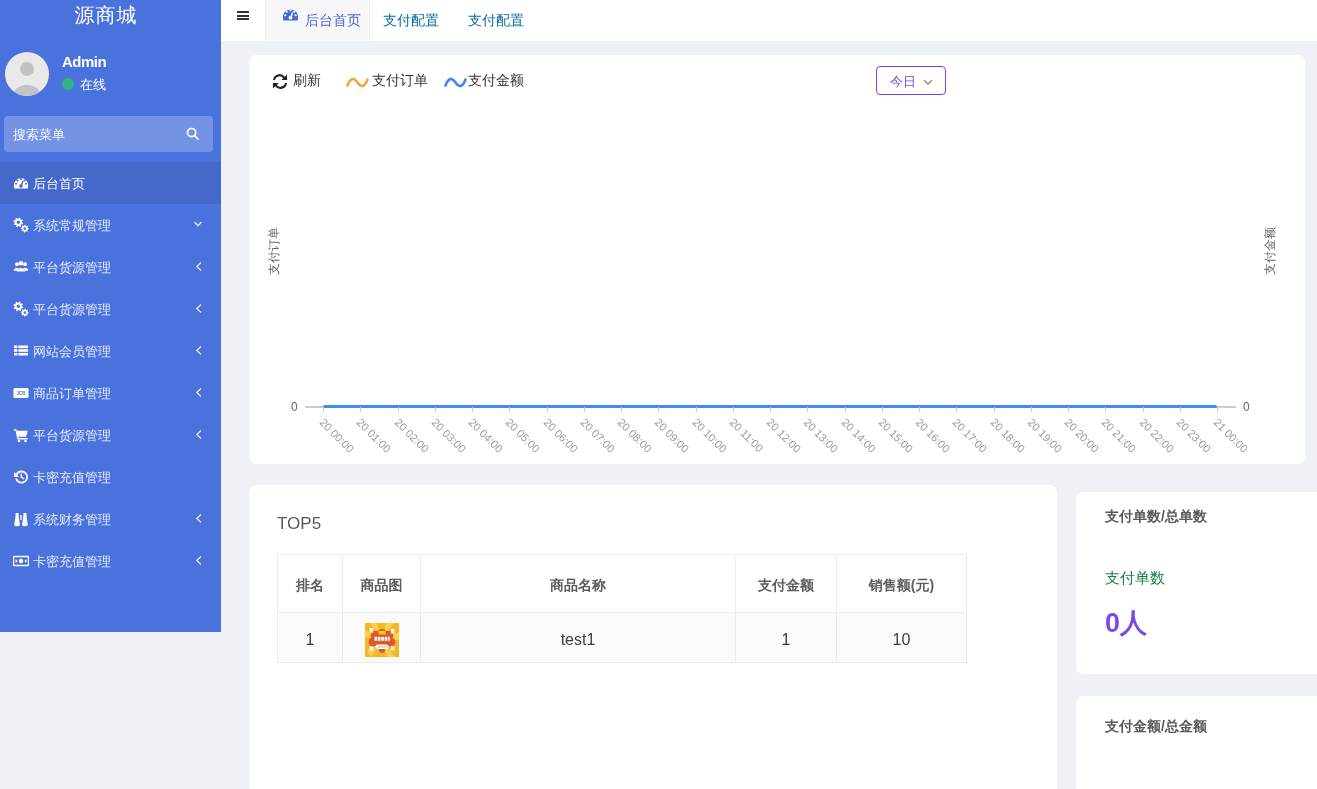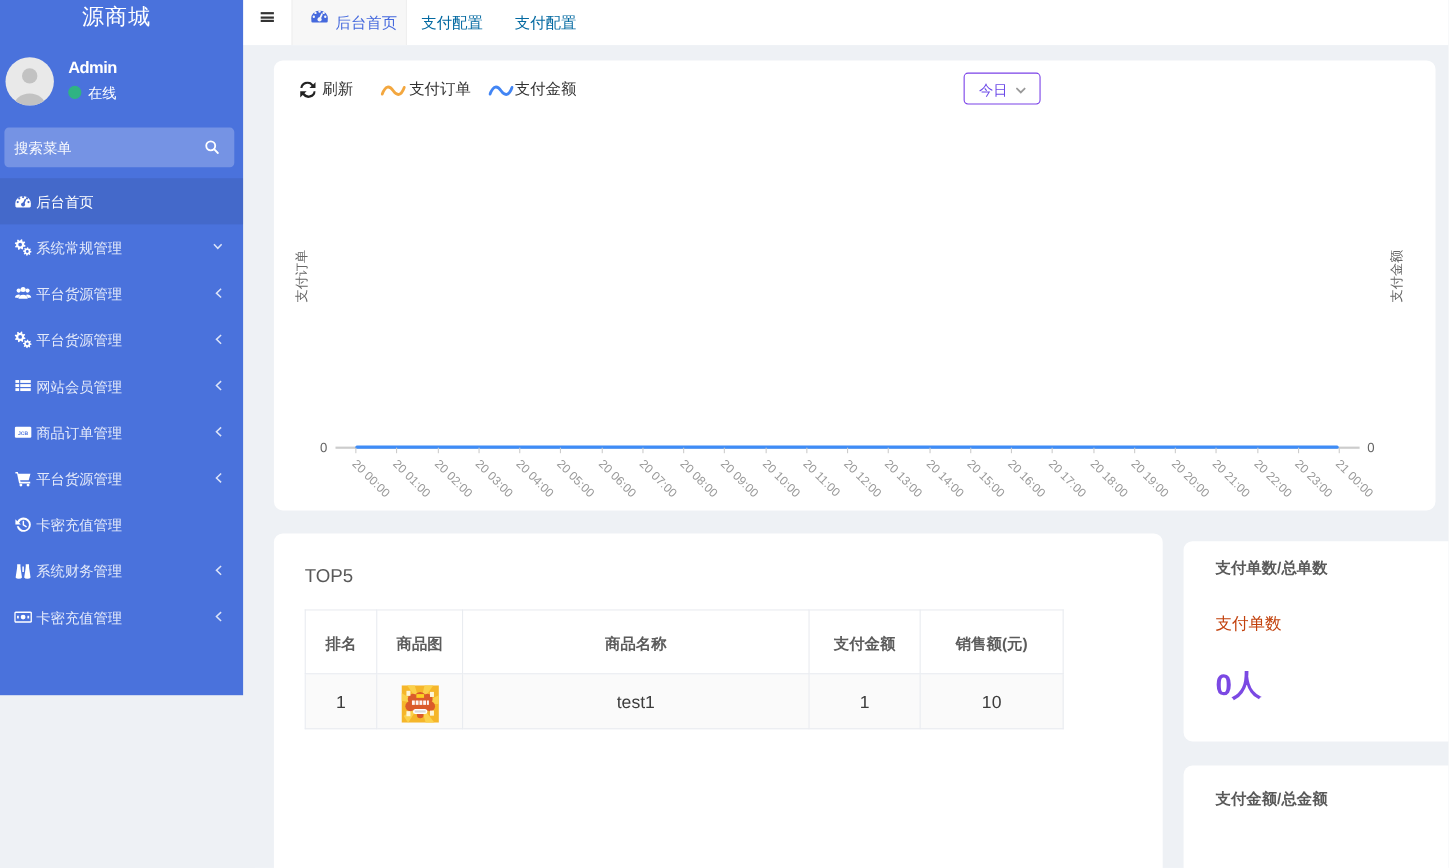--- a/index.html
+++ b/index.html
@@ -48,21 +48,21 @@
 #blueline { position:absolute; left:74px; top:350px; width:894px; height:3px; background:#3e8cf7; border-radius:2px; }
 .xl { position:absolute; top:361px; font-size:11px; color:#999; transform:rotate(45deg); transform-origin:left top; white-space:nowrap; }
 
 #top5title { position:absolute; left:28px; top:29px; font-size:17px; color:#595959; }
 #t5 { position:absolute; left:28px; top:69px; border-collapse:collapse; }
 #t5 th, #t5 td { border:1px solid #e9ecf0; text-align:center; }
 #t5 th { height:58px; padding-top:4px; font-size:14px; color:#5c5c5c; font-weight:bold; background:#fff; }
 #t5 td { height:50px; padding-top:4px; font-size:16px; color:#3c3c3c; background:#fafafa; }
 
 .rtitle { position:absolute; left:29px; font-size:14px; font-weight:bold; color:#595959; }
-#r1sub { position:absolute; left:29px; top:66px; font-size:15px; color:#c2410c; }
+#r1sub { position:absolute; left:29px; top:77px; font-size:15px; color:#15803d; }
 #r1num { position:absolute; left:29px; top:113px; font-size:27px; font-weight:bold; color:#7b49e3; }
 </style>
 </head>
 <body>
 <div id="page">
   <div id="topbar">
     <div id="burger">
         <i></i>
         <i></i>
         <i></i>

